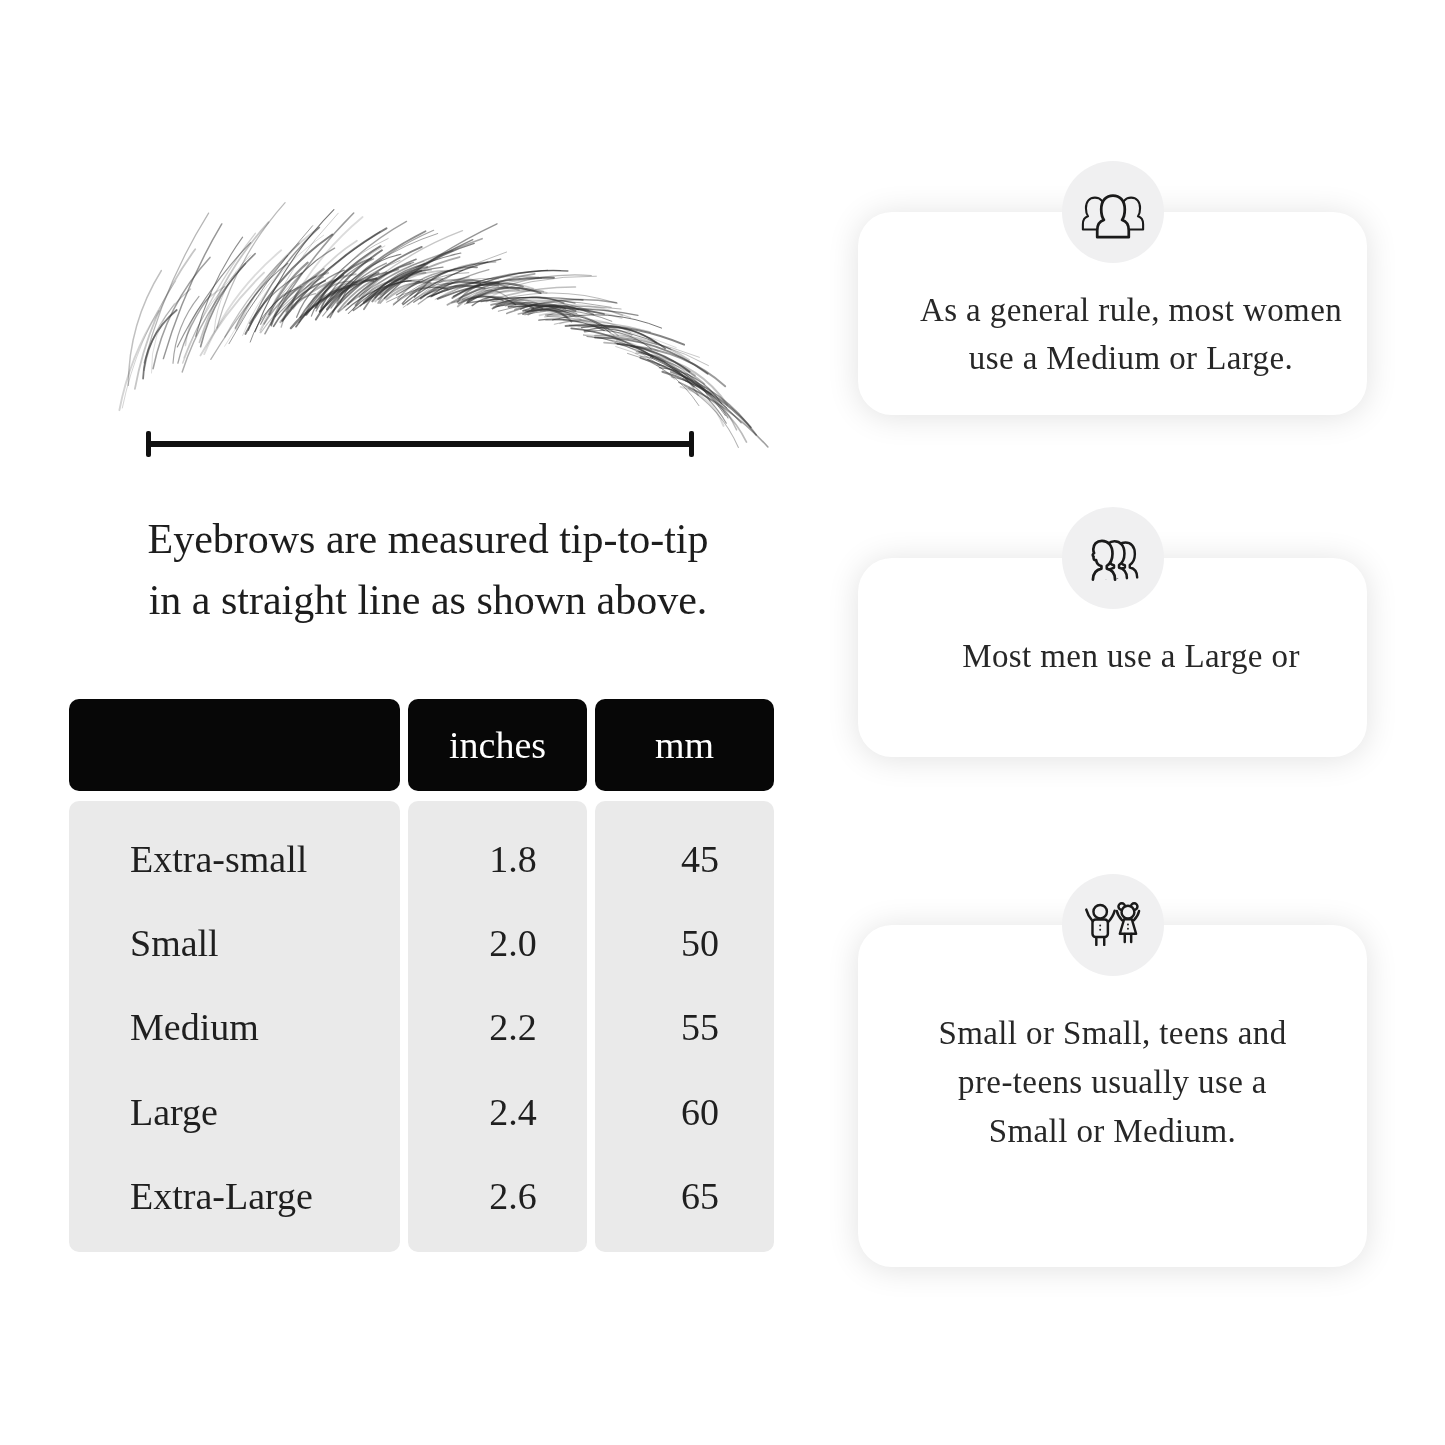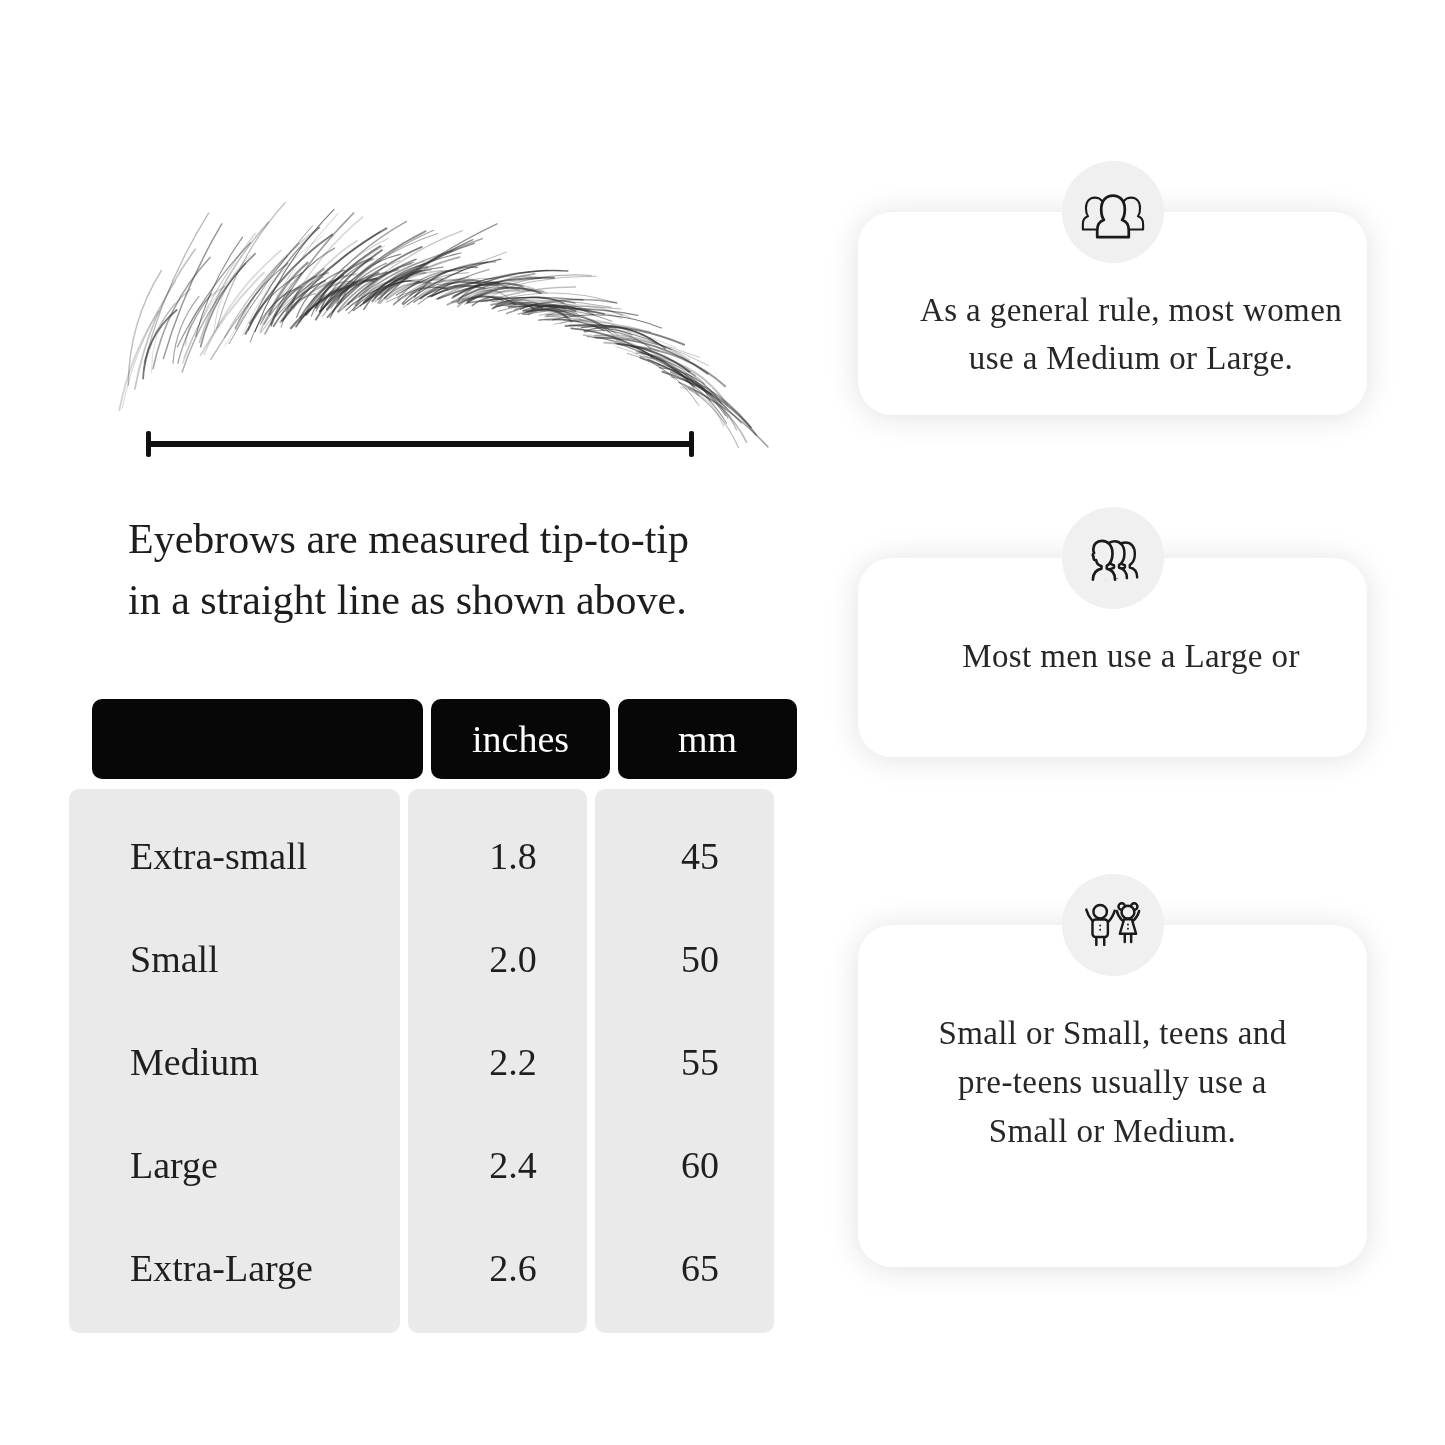--- a/index.html
+++ b/index.html
@@ -7,27 +7,27 @@
     position:relative;width:1445px;height:1445px;background:#ffffff;overflow:hidden;
     font-family:"Liberation Serif","DejaVu Serif",serif;color:#1e1e1e;
   }
   
   .brow-svg{position:absolute;left:103px;top:238px;width:615px;height:180px;overflow:visible;}
   .measure-line{position:absolute;left:146px;top:431px;width:548px;height:26px;}
   .measure-line .bar{position:absolute;left:2px;right:2px;top:10px;height:6px;background:#101010;border-radius:2px;}
   .measure-line .cap{position:absolute;top:0;width:5px;height:26px;background:#101010;border-radius:2px;}
   .measure-line .cap.left{left:0;}
   .measure-line .cap.right{right:0;}
-  .caption{position:absolute;left:128px;top:509px;width:600px;font-size:42px;line-height:61px;color:#1d1d1d;}
+  .caption{position:absolute;left:128px;top:509px;width:600px;font-size:42px;line-height:61px;color:#1d1d1d;text-align:center;}
   
   .size-table{position:absolute;left:69px;top:699px;width:705px;}
-  .thead{display:grid;grid-template-columns:331px 179px 179px;column-gap:8px;height:80px;margin-left:23px;}
+  .thead{display:grid;grid-template-columns:331px 179px 179px;column-gap:8px;height:92px;}
   .th{background:#070707;border-radius:10px;color:#ffffff;font-size:38px;
       display:flex;align-items:center;justify-content:center;}
-  .tbody{position:relative;margin-top:10px;height:544px;box-sizing:border-box;
+  .tbody{position:relative;margin-top:10px;height:451px;box-sizing:border-box;
          display:grid;grid-template-columns:331px 179px 179px;column-gap:8px;
          grid-template-rows:repeat(5,1fr);padding:16px 0 14px 0;}
   .colbg{position:absolute;top:0;bottom:0;background:#eaeaea;border-radius:10px;z-index:0;}
   .colbg.c1{left:0;width:331px;}
   .colbg.c2{left:339px;width:179px;}
   .colbg.c3{left:526px;width:179px;}
   .tr{display:contents;}
   .td{position:relative;z-index:1;font-size:38px;color:#1f1f1f;display:flex;align-items:center;}
   .td.label{padding-left:61px;}
   .td.num{justify-content:center;margin-left:31px;}

